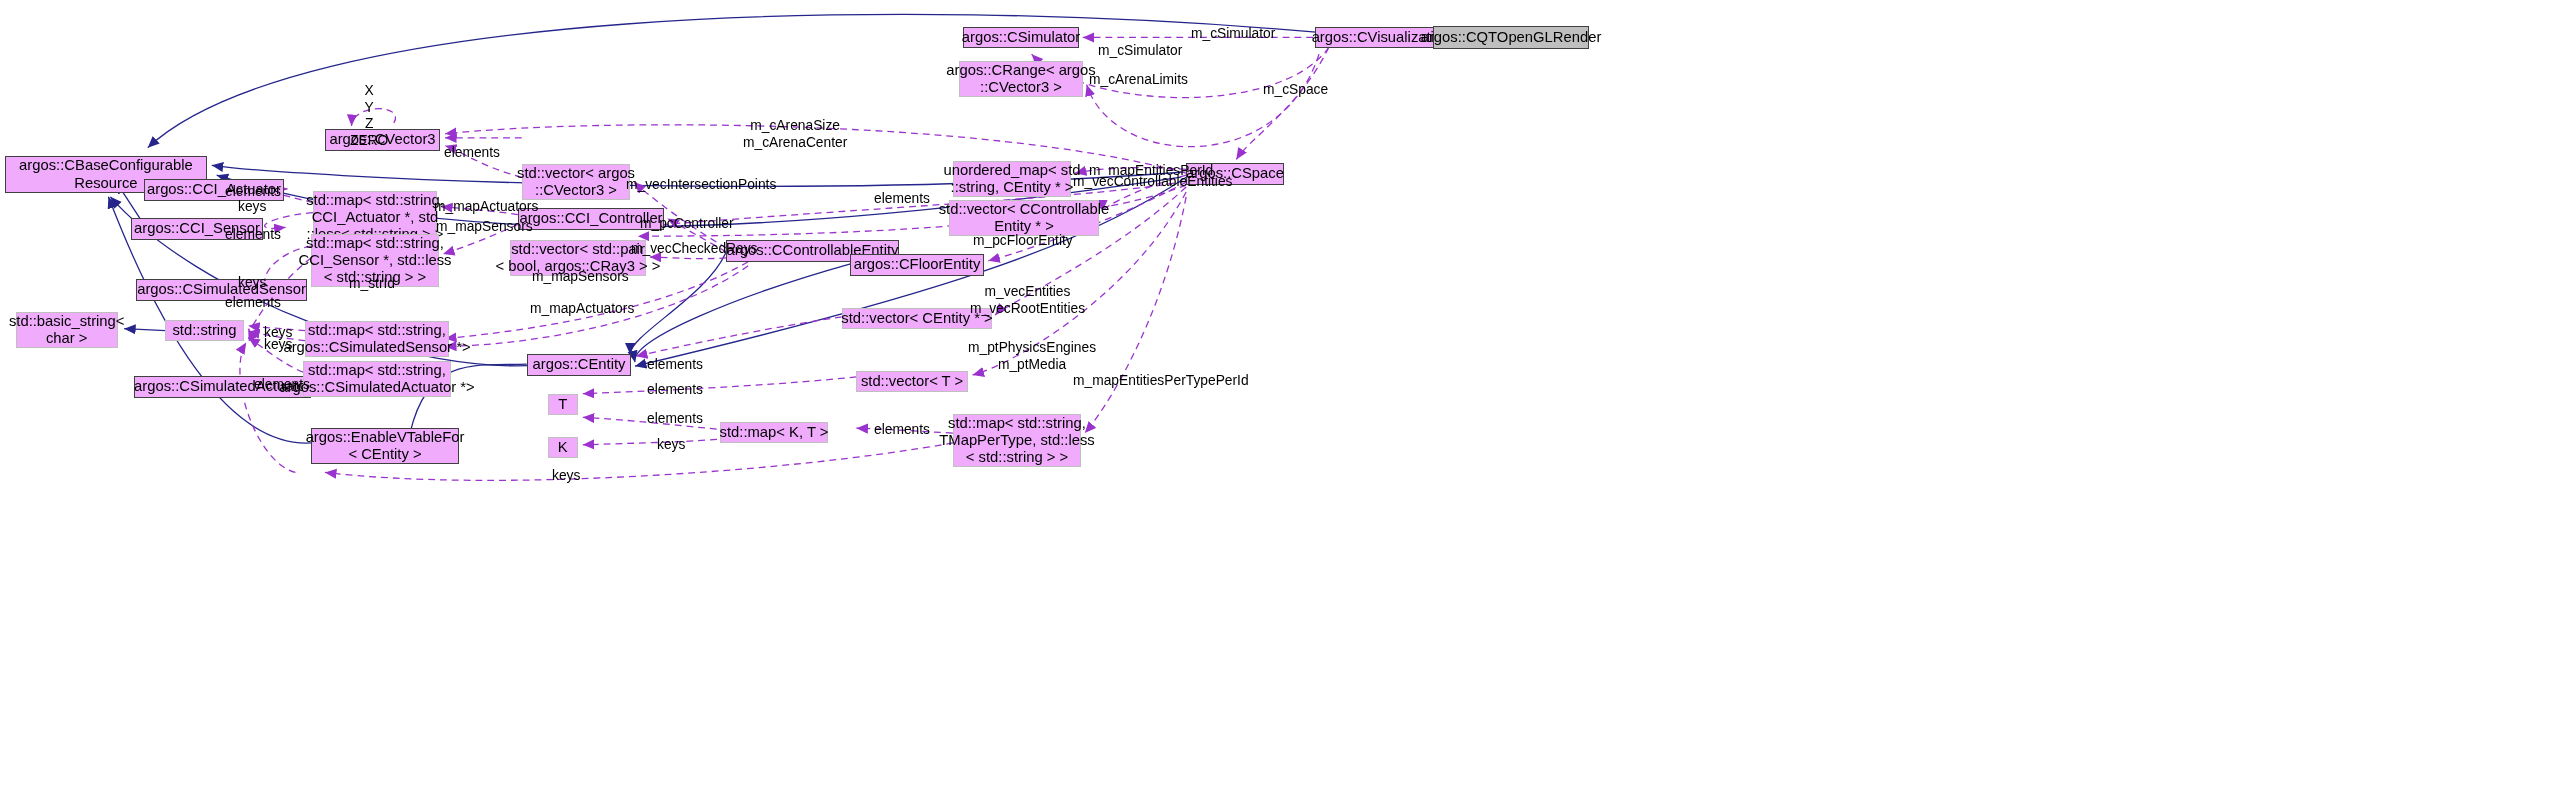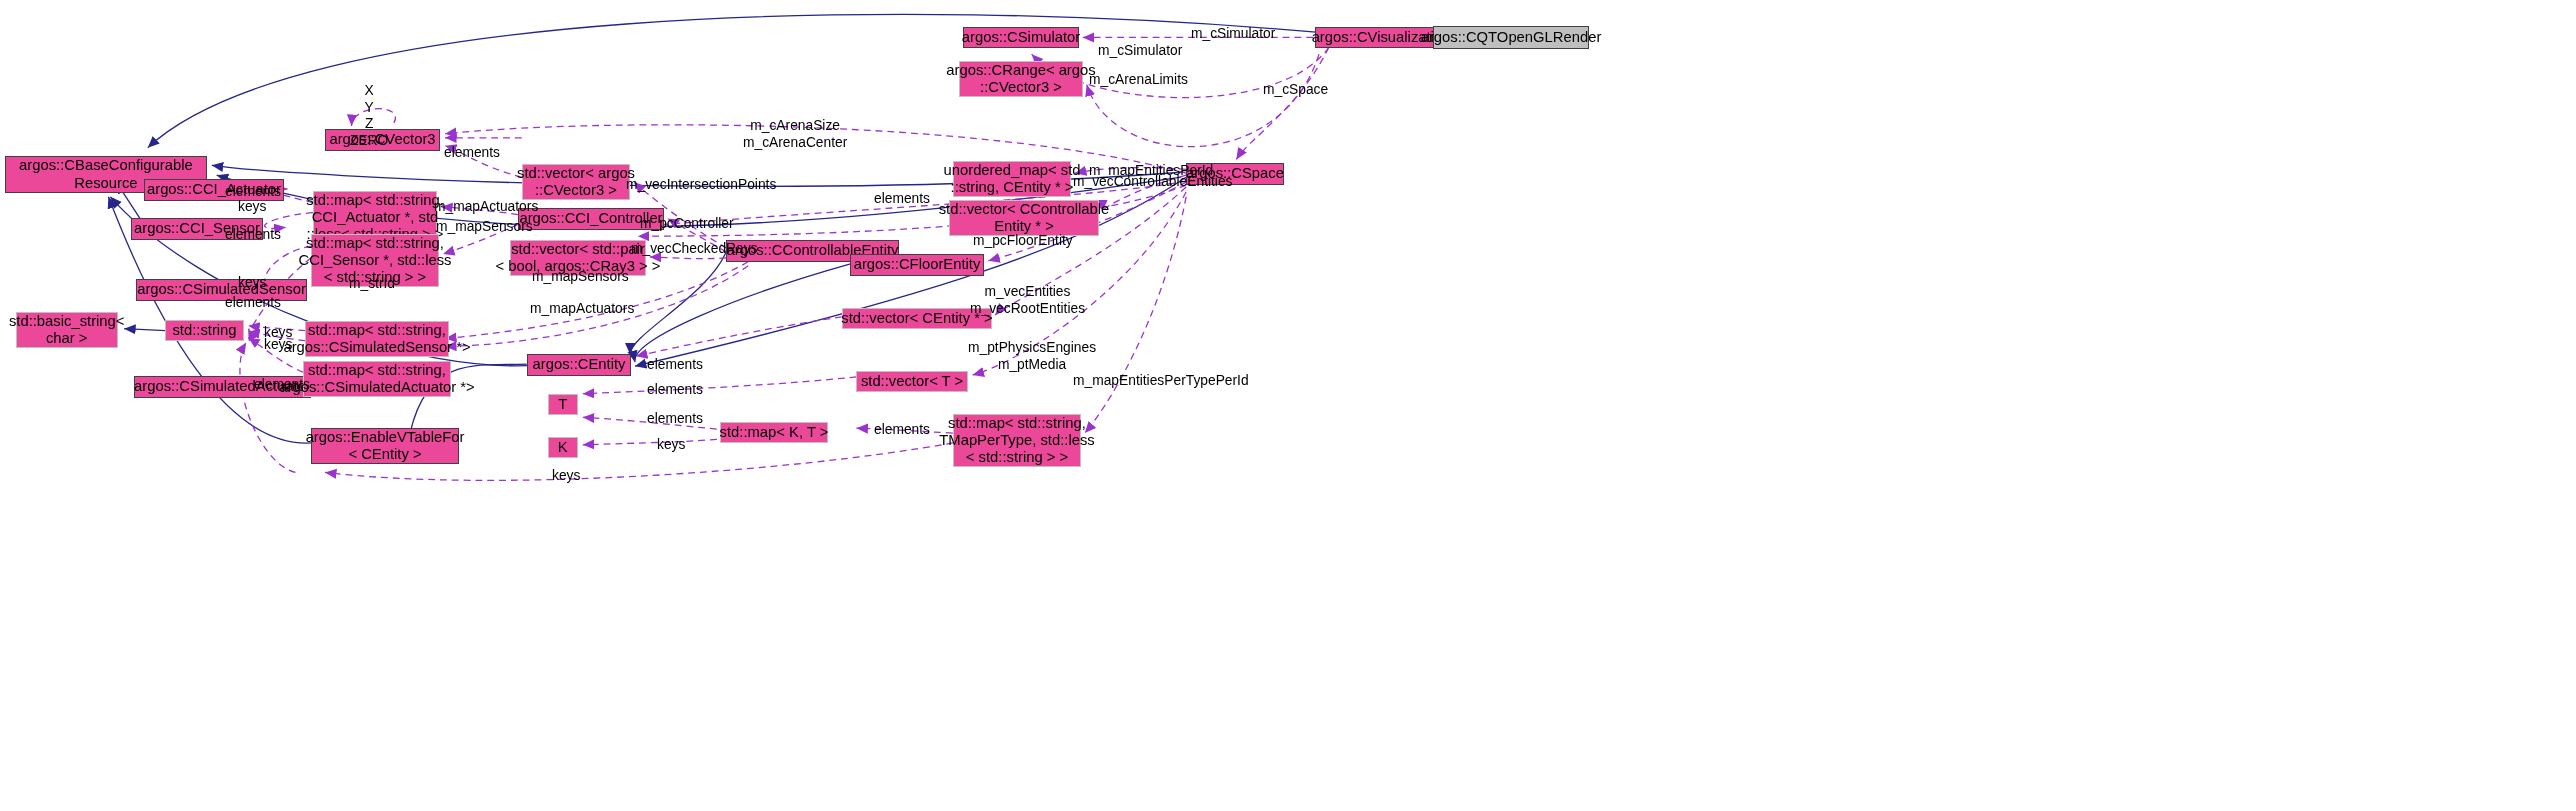--- a/index.html
+++ b/index.html
@@ -1,21 +1,21 @@
 <!DOCTYPE html>
 <html><head>
 <meta charset="utf-8">
 <style>
   html,body{margin:0;padding:0;background:#ffffff;}
   #canvas{position:relative;width:2576px;height:811px;background:#ffffff;
           font-family:"Liberation Sans","DejaVu Sans",sans-serif;overflow:hidden;}
   svg#edges{position:absolute;left:0;top:0;width:2576px;height:811px;pointer-events:none;}
   .node{position:absolute;box-sizing:border-box;display:flex;align-items:center;
         justify-content:center;text-align:center;line-height:1.15;
-        background:#ec4899;white-space:pre;}
+        background:#f0abfc;white-space:pre;}
   .node span{display:block;padding:0 3.9px;}
   
   .cls{border:1px solid #404040;color:#000000;font-size:14.8px;}
   
   .tpl{border:1px solid #c0c0c0;color:#000000;font-size:14.8px;}
   
   .cur{border:1px solid #404040;background:#bfbfbf;color:#000000;font-size:14.8px;}
   .elabel{position:absolute;font-size:13.8px;color:#000000;white-space:pre;
           text-align:center;line-height:1.2;}
 </style>

